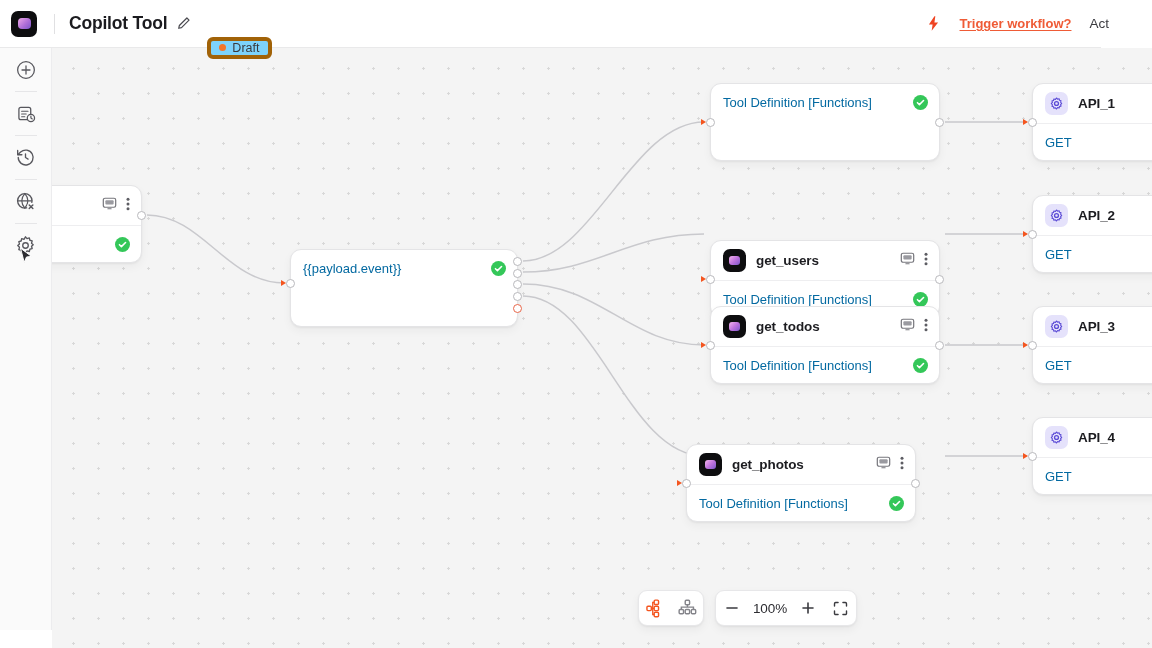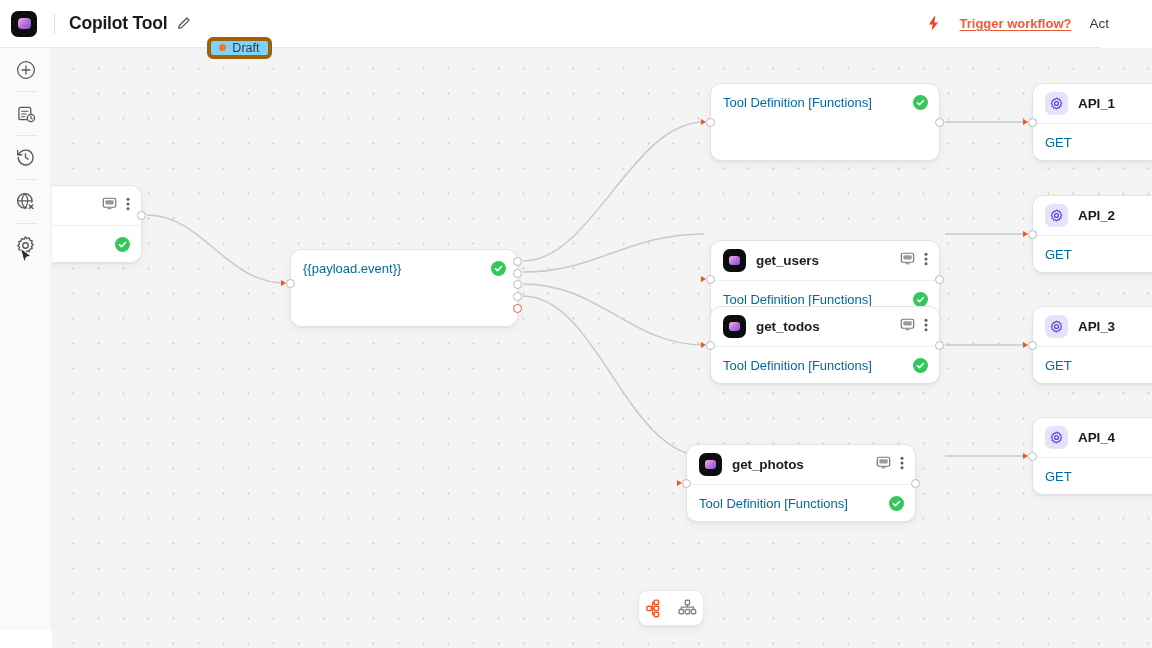--- a/index.html
+++ b/index.html
@@ -525,15 +525,33 @@
         <svg width="19" height="19" viewBox="0 0 20 20">
           <rect x="7.6" y="1.4" width="4.6" height="4.6" rx="1.1" fill="none" stroke="#84848a" stroke-width="1.5"></rect>
           <rect x="1.2" y="11" width="4.6" height="4.6" rx="1.1" fill="none" stroke="#84848a" stroke-width="1.5"></rect>
           <rect x="7.6" y="11" width="4.6" height="4.6" rx="1.1" fill="none" stroke="#84848a" stroke-width="1.5"></rect>
           <rect x="14" y="11" width="4.6" height="4.6" rx="1.1" fill="none" stroke="#84848a" stroke-width="1.5"></rect>
           <path d="M9.9 6v2.6M3.5 11V8.6h12.8V11" stroke="#84848a" stroke-width="1.4" fill="none"></path>
         </svg>
       </div>
     </div>
 
+    <div class="tb-group">
+      <div class="tb-btn">
+        <svg width="14" height="14" viewBox="0 0 14 14">
+          <path d="M2 7h10" stroke="#3a3a3f" stroke-width="1.6" stroke-linecap="round"></path>
+        </svg>
+      </div>
+      <div class="zoom-val">100%</div>
+      <div class="tb-btn">
+        <svg width="14" height="14" viewBox="0 0 14 14">
+          <path d="M2 7h10M7 2v10" stroke="#3a3a3f" stroke-width="1.6" stroke-linecap="round"></path>
+        </svg>
+      </div>
+      <div class="tb-btn">
+        <svg width="15" height="15" viewBox="0 0 16 16">
+          <path d="M1.6 5.4V2.8a1.2 1.2 0 0 1 1.2-1.2h2.6M10.6 1.6h2.6a1.2 1.2 0 0 1 1.2 1.2v2.6M14.4 10.6v2.6a1.2 1.2 0 0 1-1.2 1.2h-2.6M5.4 14.4H2.8a1.2 1.2 0 0 1-1.2-1.2v-2.6" fill="none" stroke="#3a3a3f" stroke-width="1.5" stroke-linecap="round"></path>
+        </svg>
+      </div>
+    </div>
   </div>
 
 </div>
 
 </body></html>

